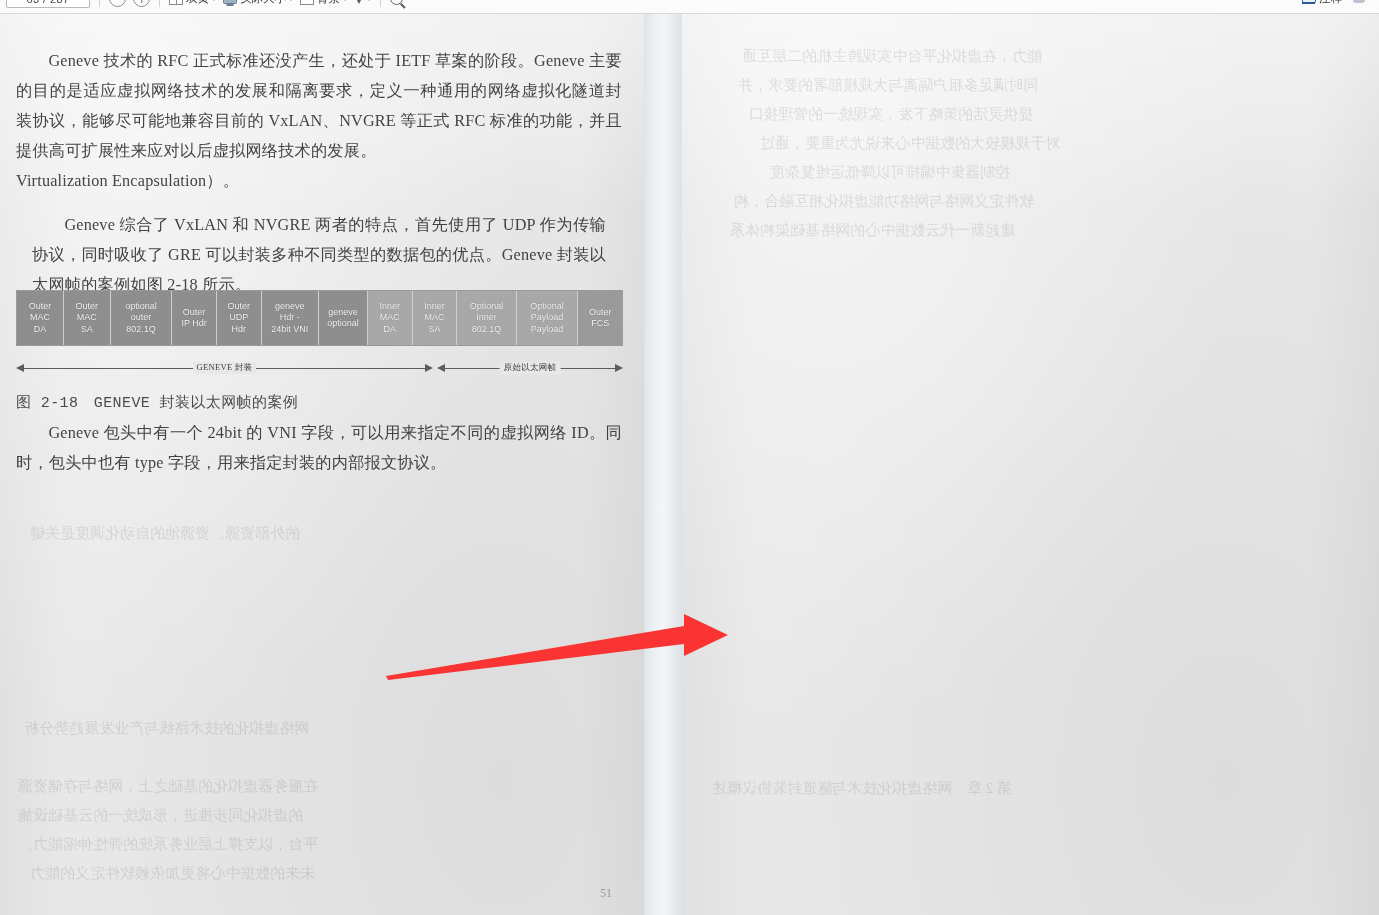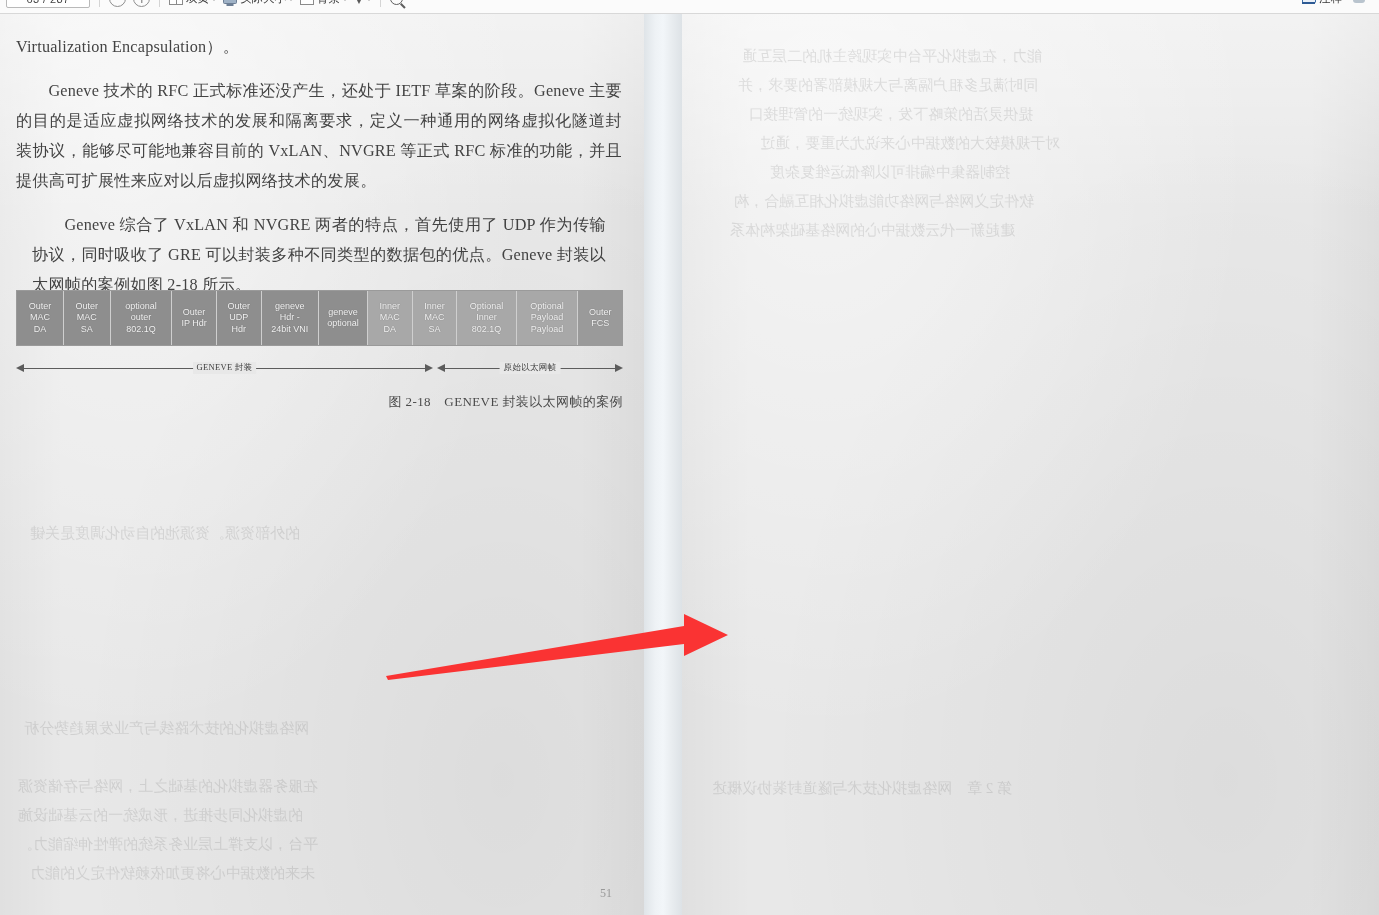--- a/index.html
+++ b/index.html
@@ -184,23 +184,23 @@
   }
   .span-arrow .tipL { left: 0; border-right: 8px solid #5c5c5c; }
   .span-arrow .tipR { right: 0; border-left: 8px solid #5c5c5c; }
   .span-arrow .lbl {
     position: absolute; left: 50%; transform: translate(-50%,-50%); top: 4px;
     background: #e8e8e8; padding: 0 4px;
     font-size: 8.5px; color: #3d3d3d; white-space: nowrap;
     font-family: "Liberation Serif", serif; letter-spacing: .3px;
   }
   .fig-cap {
-    text-align: right;
-    font-family: Liberation Serif, serif;
-    font-size: 13px; color: #2f2f2f; opacity: .85;
+    text-align: left;
+    font-family: Liberation Mono, monospace;
+    font-size: 15px; color: #2f2f2f; opacity: .85;
     letter-spacing: .4px;
   }
 
   
   .folio {
     position: absolute; bottom: 14px;
     font-family: "Liberation Serif", serif;
     font-size: 12px; color: rgba(70,70,70,.45);
   }
 
@@ -258,22 +258,22 @@
     <div class="scan-tint"></div>
 
     <div class="ghost" style="left:30px; top:505px;">的外部资源。资源池的自动化调度是关键</div>
     <div class="ghost" style="left:24px; top:700px;">网络虚拟化的技术路线与产业发展趋势分析</div>
     <div class="ghost" style="left:18px; top:758px;">在服务器虚拟化的基础之上，网络与存储资源</div>
     <div class="ghost" style="left:18px; top:787px;">的虚拟化同步推进，形成统一的云基础设施</div>
     <div class="ghost" style="left:18px; top:816px;">平台，以支撑上层业务系统的弹性伸缩能力。</div>
     <div class="ghost" style="left:30px; top:845px;">未来的数据中心将更加依赖软件定义的能力</div>
 
     <div id="left-col">
+      <p class="doc-text indent" style="margin:14px 0 0;">Geneve 技术的 RFC 正式标准还没产生，还处于 IETF 草案的阶段。Geneve 主要的目的是适应虚拟网络技术的发展和隔离要求，定义一种通用的网络虚拟化隧道封装协议，能够尽可能地兼容目前的 VxLAN、NVGRE 等正式 RFC 标准的功能，并且提供高可扩展性来应对以后虚拟网络技术的发展。</p>
       <p class="doc-text" style="margin:0;">Virtualization Encapsulation）。</p>
-      <p class="doc-text indent" style="margin:14px 0 0;">Geneve 技术的 RFC 正式标准还没产生，还处于 IETF 草案的阶段。Geneve 主要的目的是适应虚拟网络技术的发展和隔离要求，定义一种通用的网络虚拟化隧道封装协议，能够尽可能地兼容目前的 VxLAN、NVGRE 等正式 RFC 标准的功能，并且提供高可扩展性来应对以后虚拟网络技术的发展。</p>
       <p class="doc-text indent" style="margin:14px 16px 0;">Geneve 综合了 VxLAN 和 NVGRE 两者的特点，首先使用了 UDP 作为传输协议，同时吸收了 GRE 可以封装多种不同类型的数据包的优点。Geneve 封装以太网帧的案例如图 2-18 所示。</p>
     </div>
 
     <div id="pkt-wrap">
       <div id="pkt">
           <div class="pkt-cell dark" style="flex: 1 1 0%;">
             <div>Outer</div>
             <div>MAC</div>
             <div>DA</div>
           </div>
@@ -340,20 +340,23 @@
         <div class="span-arrow" style="left:421px; width:186px;">
           <div class="tipL"></div>
           <div class="bar"></div>
           <div class="tipR"></div>
           <div class="lbl">原始以太网帧</div>
         </div>
       </div>
       <div class="fig-cap" style="margin-top:12px;">图 2-18　GENEVE 封装以太网帧的案例</div>
     </div>
 
+    <div style="position:absolute; left:16px; top:404px; width:606px;">
+      <p class="doc-text indent" style="margin:0;">Geneve 包头中有一个 24bit 的 VNI 字段，可以用来指定不同的虚拟网络 ID。同时，包头中也有 type 字段，用来指定封装的内部报文协议。</p>
+    </div>
 
     <div class="folio" style="right:32px;">51</div>
   </div>
 
   <div class="gutter"></div>
 
   <div class="page" id="page-right">
     <div class="scan-tint"></div>
 
     <div class="ghost" style="left:60px; top:28px;">能力，在虚拟化平台中实现跨主机的二层互通</div>

